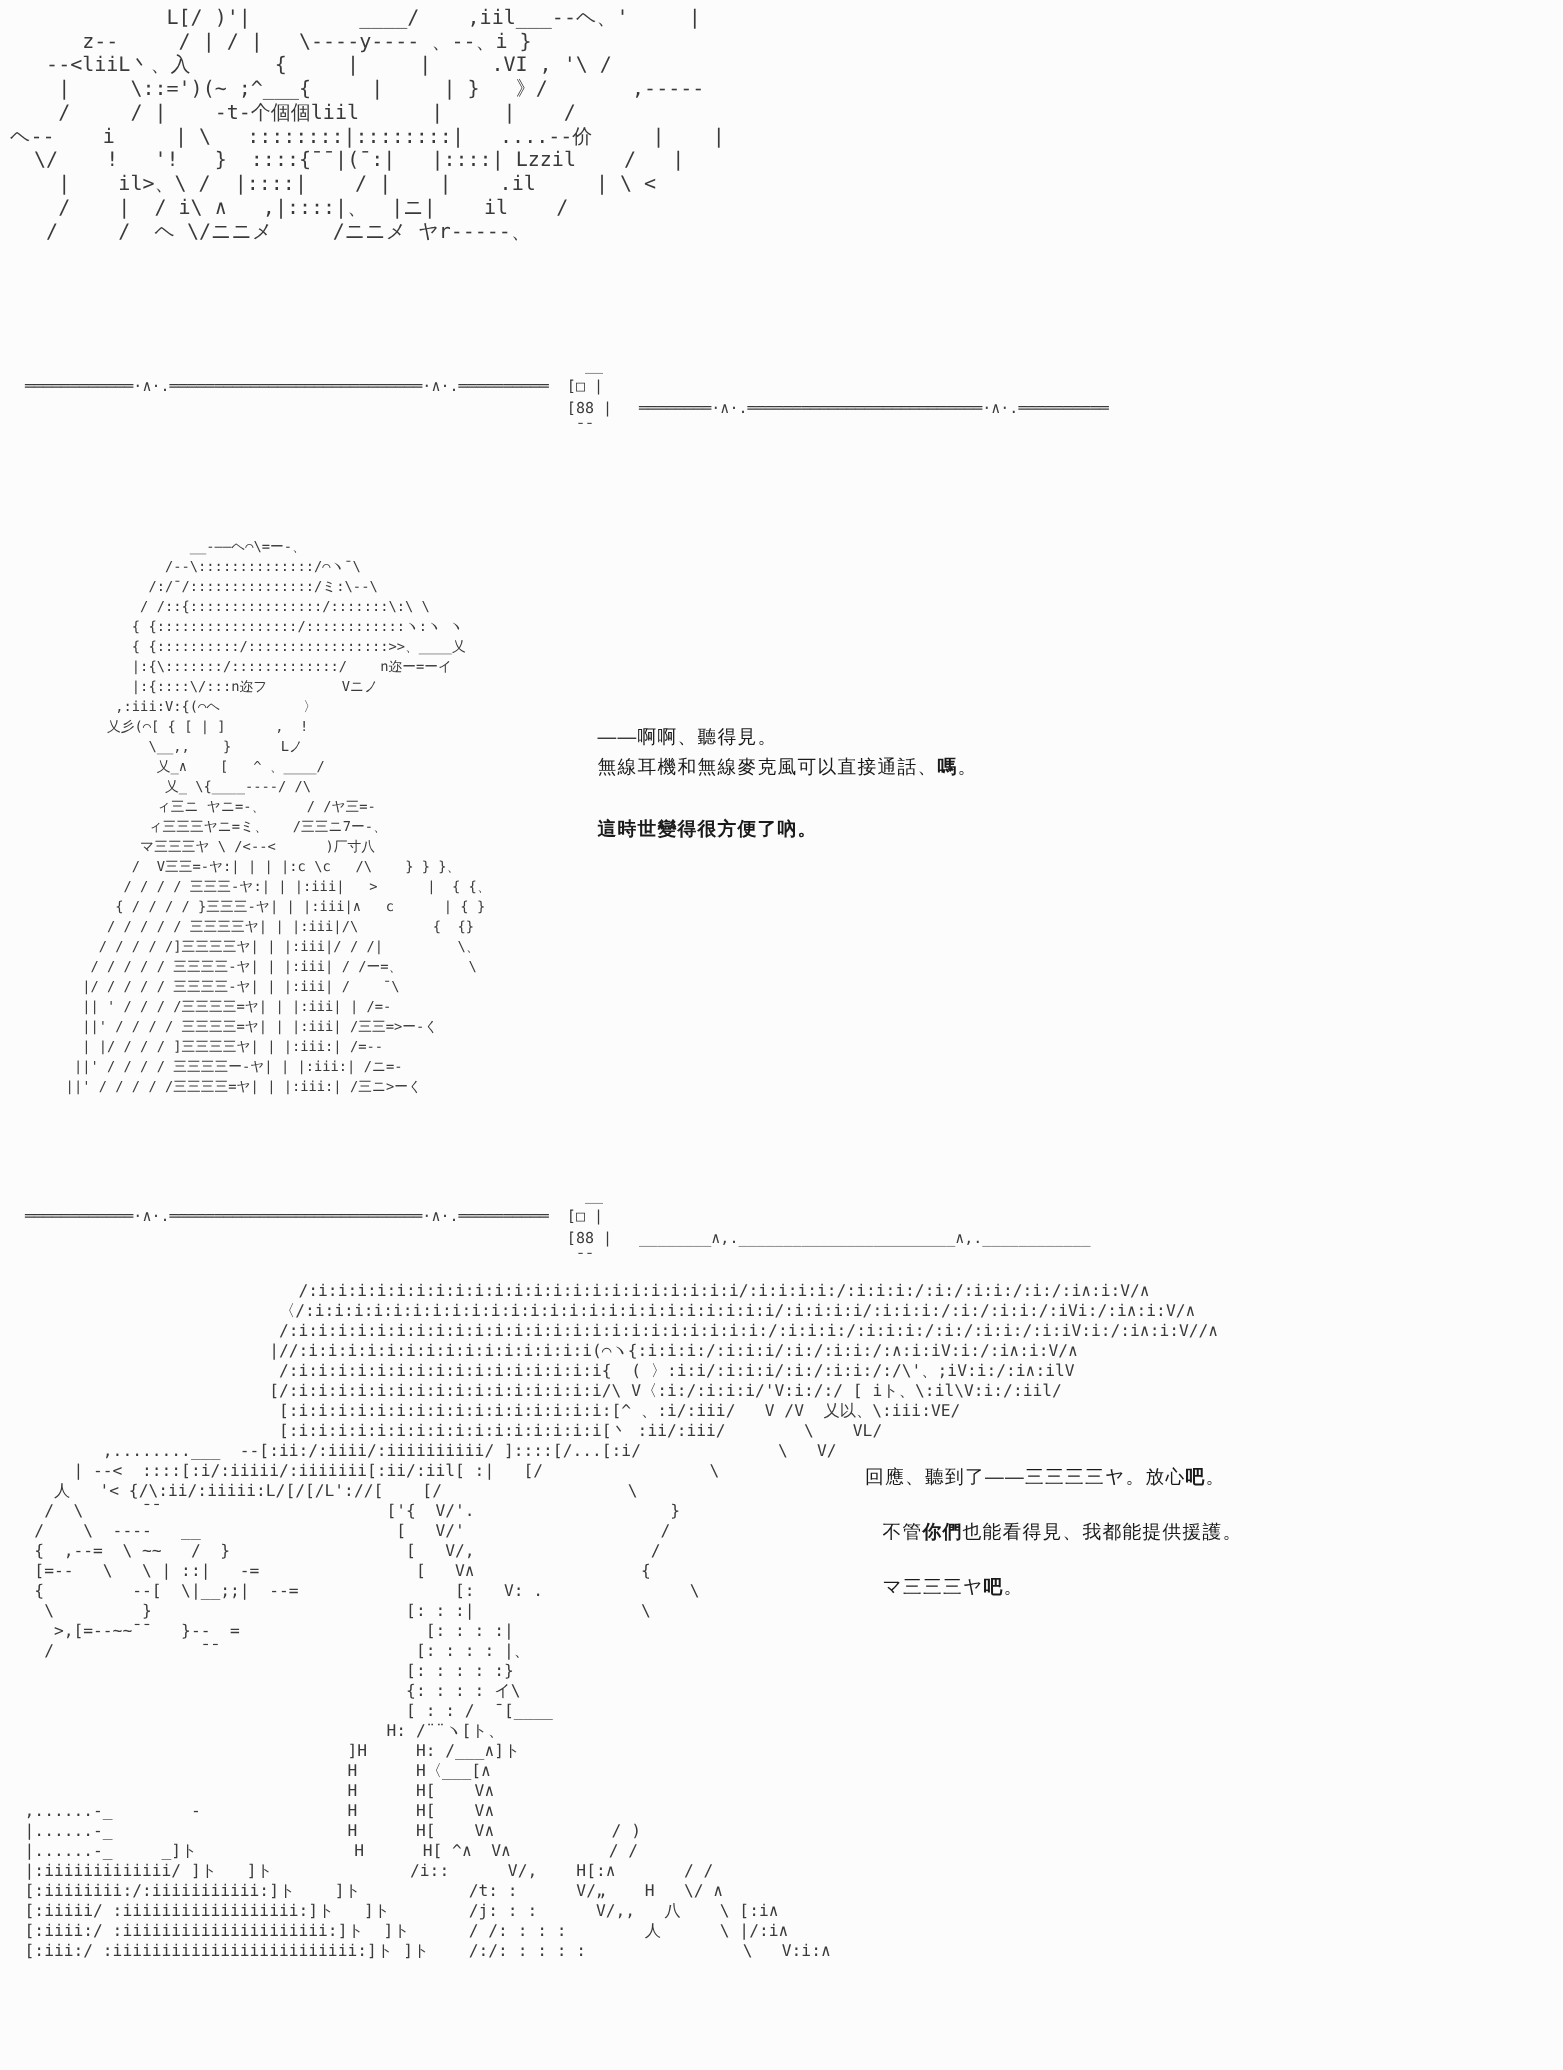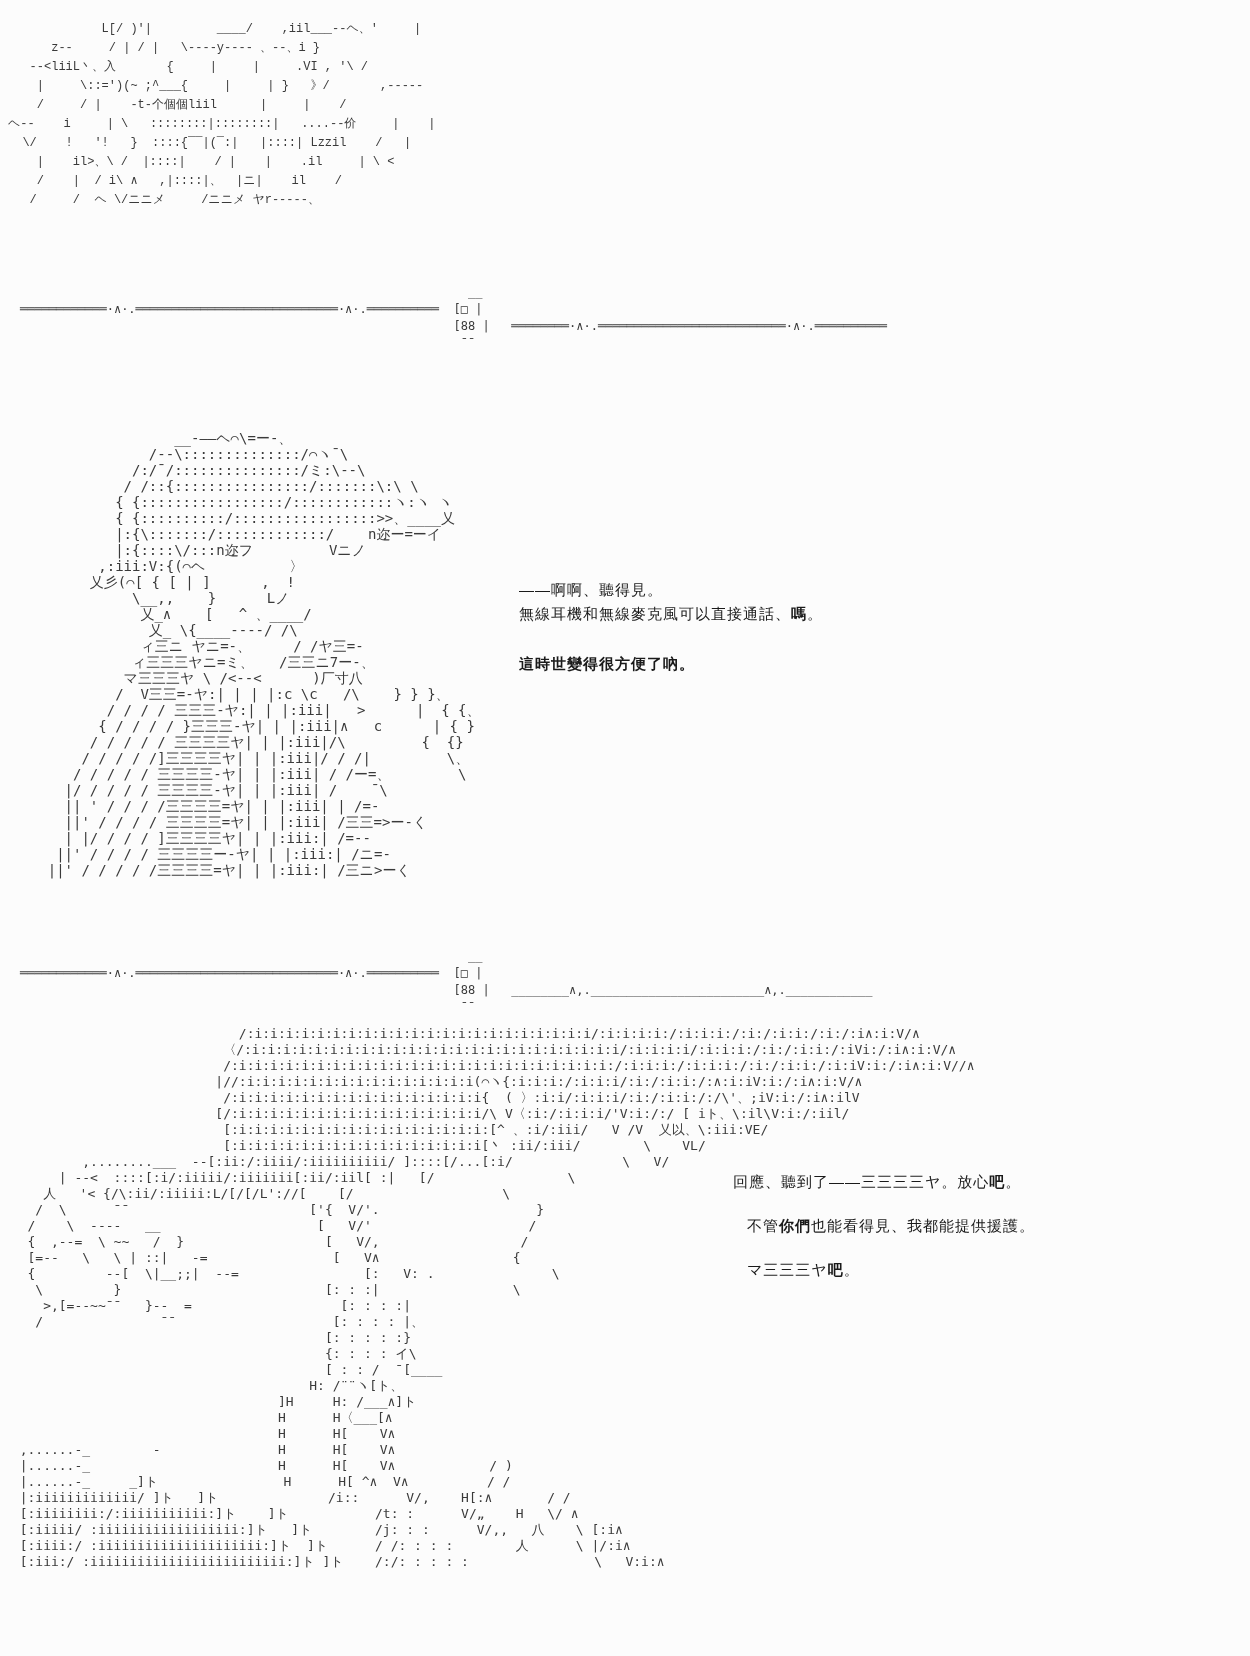--- a/index.html
+++ b/index.html
@@ -6,29 +6,29 @@
   body{
     width:1250px;height:1656px;position:relative;overflow:hidden;
     background:#fcfcfc;color:#2f2f2f;
     font-family:"DejaVu Sans Mono",monospace;
   }
   pre.aa{
     position:absolute;margin:0;white-space:pre;
     font-family:"DejaVu Sans Mono",monospace;
     color:#3a3a3a;
   }
-  #aa-top{left:8px;top:20px;font-size:12px;line-height:19px;font-family:Liberation Mono, monospace;}
+  #aa-top{left:8px;top:4px;font-size:16px;line-height:19px;}
   #divider-top{left:20px;top:284px;font-size:12px;line-height:17px;}
-  #aa-char1{left:14px;top:430px;font-size:14px;line-height:16px;}
+  #aa-char1{left:26px;top:430px;font-size:11px;line-height:16px;}
   #divider-mid{left:20px;top:948px;font-size:12px;line-height:17px;}
   #aa-char2{left:4px;top:1026px;font-size:13px;line-height:16px;}
   .dialogue{
     position:absolute;
     font-family:"Liberation Sans","DejaVu Sans",sans-serif;
-    font-size:15px;color:#1a1a1a;letter-spacing:1px;margin-left:41px;
+    font-size:15px;color:#1a1a1a;letter-spacing:1px;
   }
   .dialogue p{margin:0;line-height:24px;}
   #dialogue-1{left:478px;top:578px;}
   #dialogue-1 p.gap{margin-top:26px;font-weight:bold;}
   #dialogue-2{left:692px;top:1170px;}
   #dialogue-2 p{margin-bottom:20px;}
   #dialogue-2 p.indent{padding-left:14px;}
   .b{font-weight:bold;}
 </style>
 </head>

